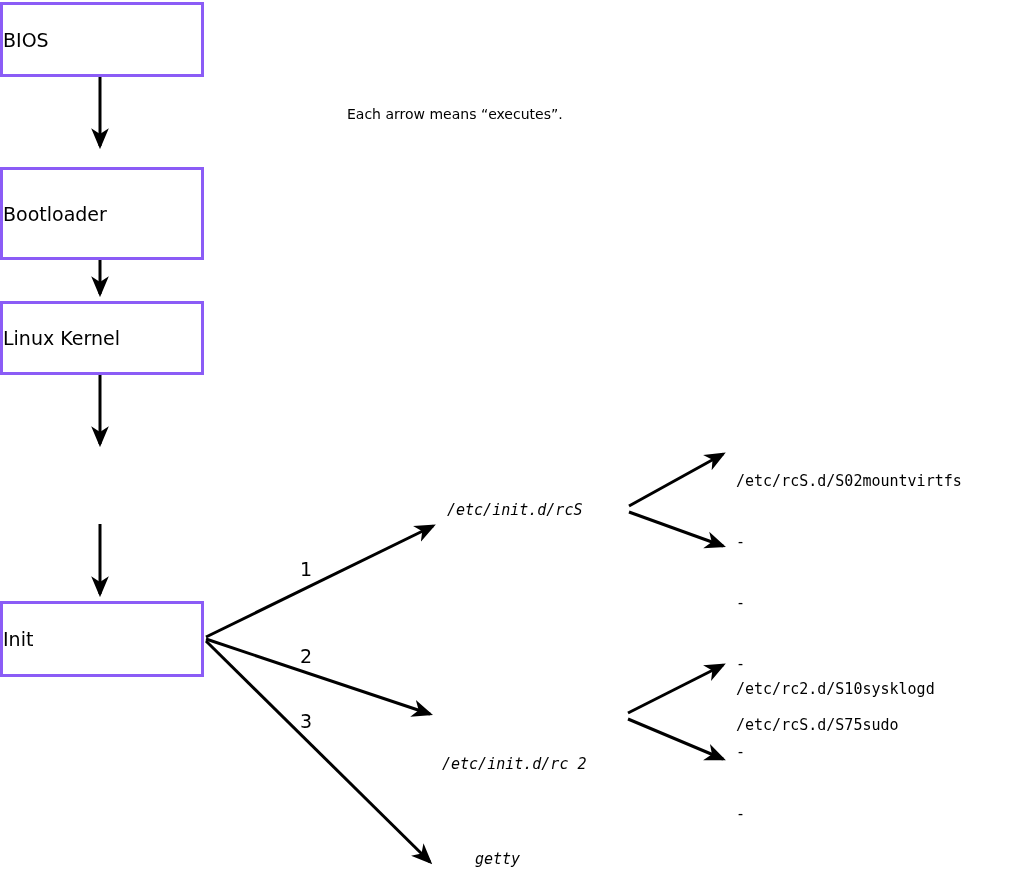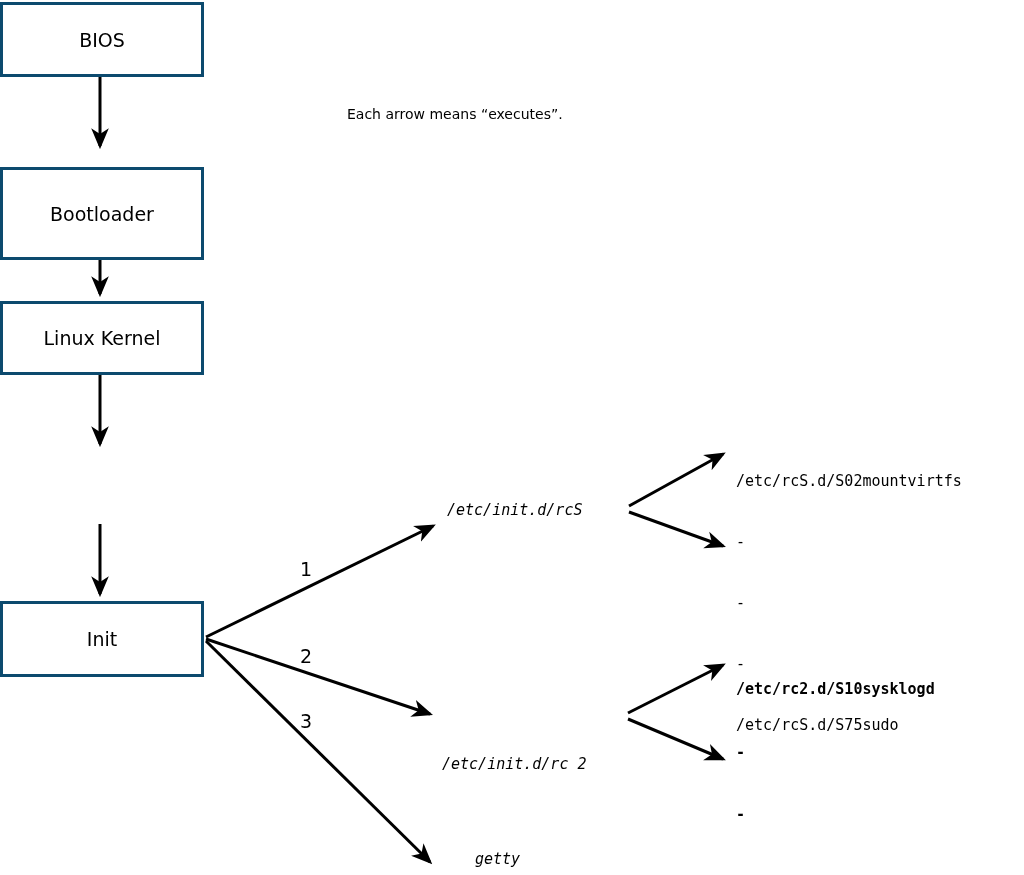--- a/index.html
+++ b/index.html
@@ -14,25 +14,25 @@
     background: #ffffff;
     overflow: hidden;
     font-family: "DejaVu Sans", "Liberation Sans", sans-serif;
     color: #000000;
   }
   .box {
     position: absolute;
     left: 0;
     width: 204px;
     box-sizing: border-box;
-    border: 3px solid #0c4a6e;
+    border: 3px solid #8b5cf6;
     background: #ffffff;
     display: flex;
     align-items: center;
-    justify-content: center;
+    justify-content: flex-start;
     font-size: 19px;
   }
   #box-bios        { top: 2px;   height: 75px; }
   #box-bootloader  { top: 167px; height: 93px; }
   #box-kernel      { top: 301px; height: 74px; }
   #box-initramfs   { top: 452px; height: 73px; }
   #box-init        { top: 601px; height: 76px; }
 
   #arrow-layer {
     position: absolute;
@@ -77,21 +77,21 @@
   #target-rc2   { left: 442px; top: 717px; margin-top: 36px; }
   #target-getty { left: 447px; top: 848px; margin-left: 28px; }
 
   .child-list {
     position: absolute;
     left: 736px;
   }
   #rcs-children { top: 433px; }
   #rcs-children .row { height: 25px; line-height: 25px; }
   #rc2-children { top: 640px; }
-  #rc2-children .row { height: 26.5px; line-height: 26.5px; font-weight: bold; }
+  #rc2-children .row { height: 26.5px; line-height: 26.5px; }
 </style>
 </head>
 <body>
 
 <div id="stage">
 
   <svg id="arrow-layer" viewBox="0 0 1024 875" xmlns="http://www.w3.org/2000/svg">
     <defs>
       <marker id="ah" viewBox="0 0 10 10" refX="8.5" refY="5" markerWidth="7" markerHeight="7" orient="auto">
         <path d="M0,0.8 L10,5 L0,9.2 L2.8,5 z" fill="#000000"></path>

